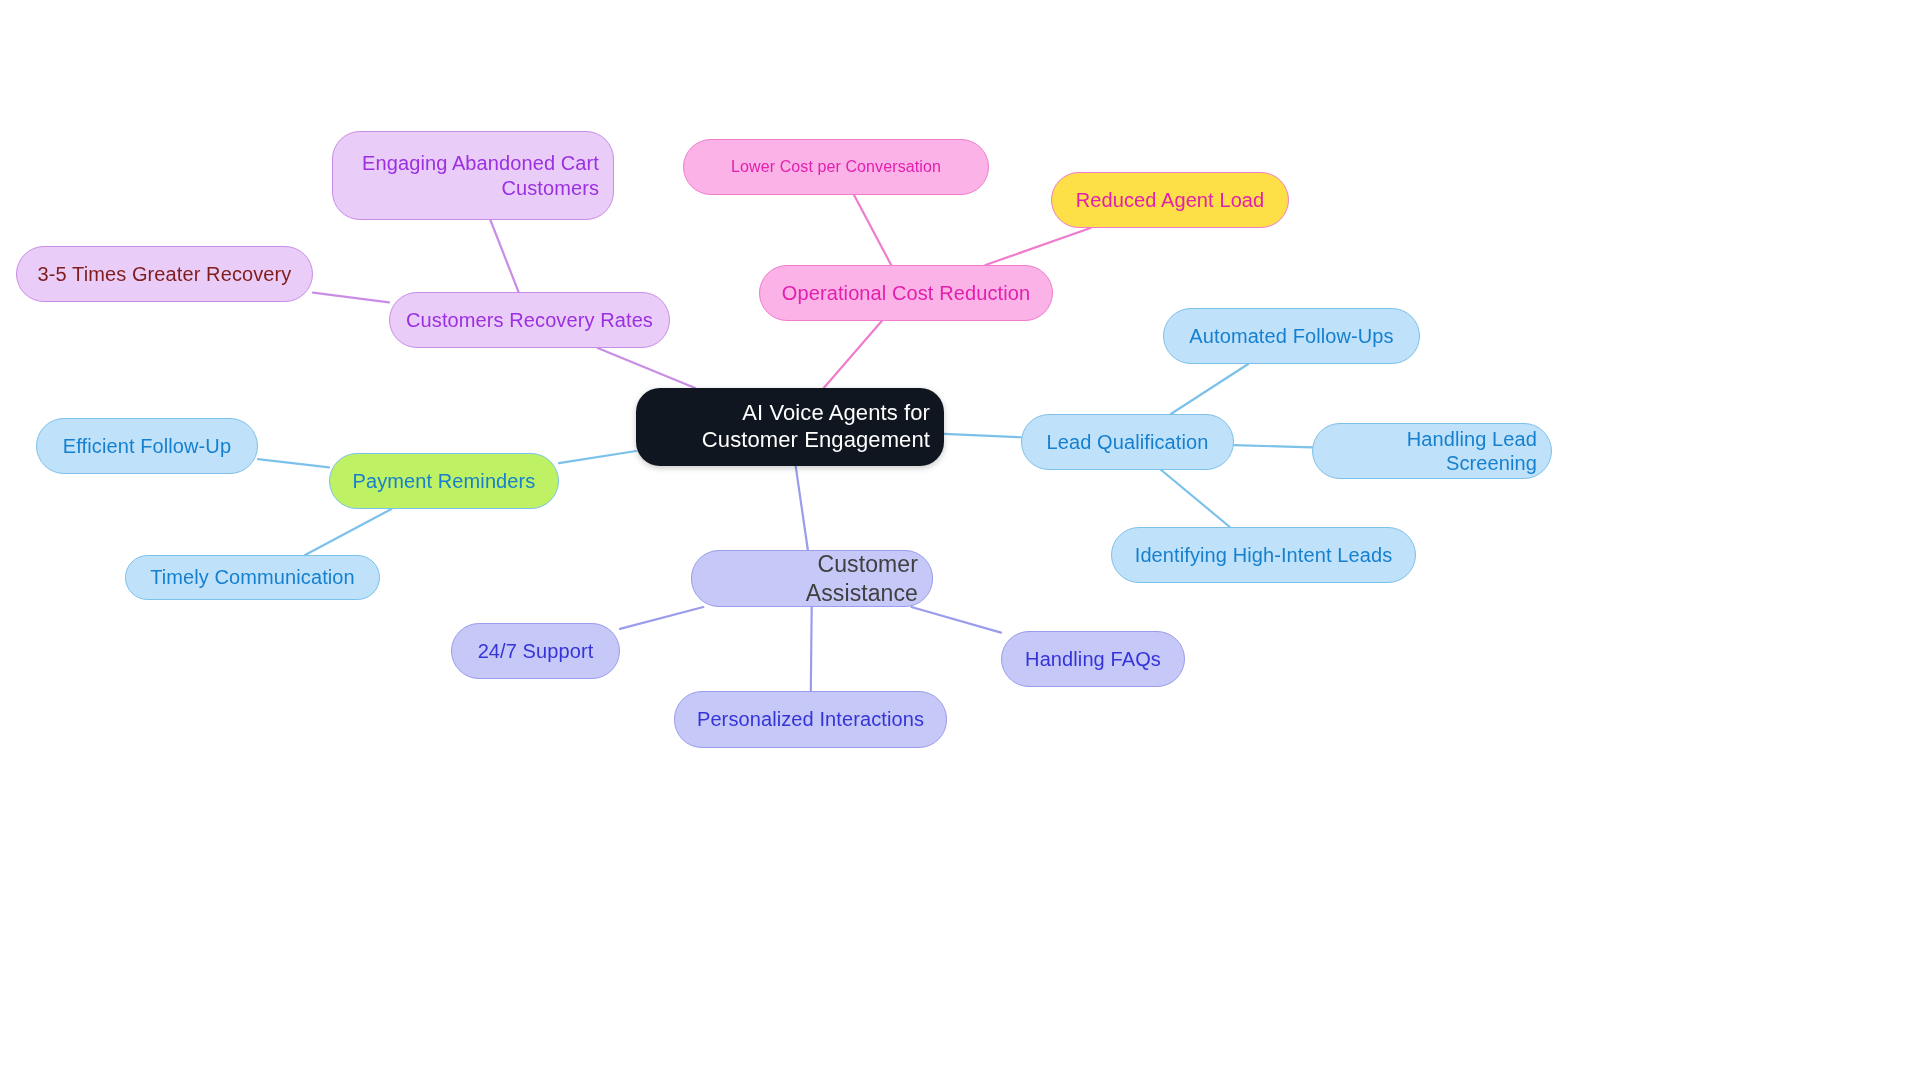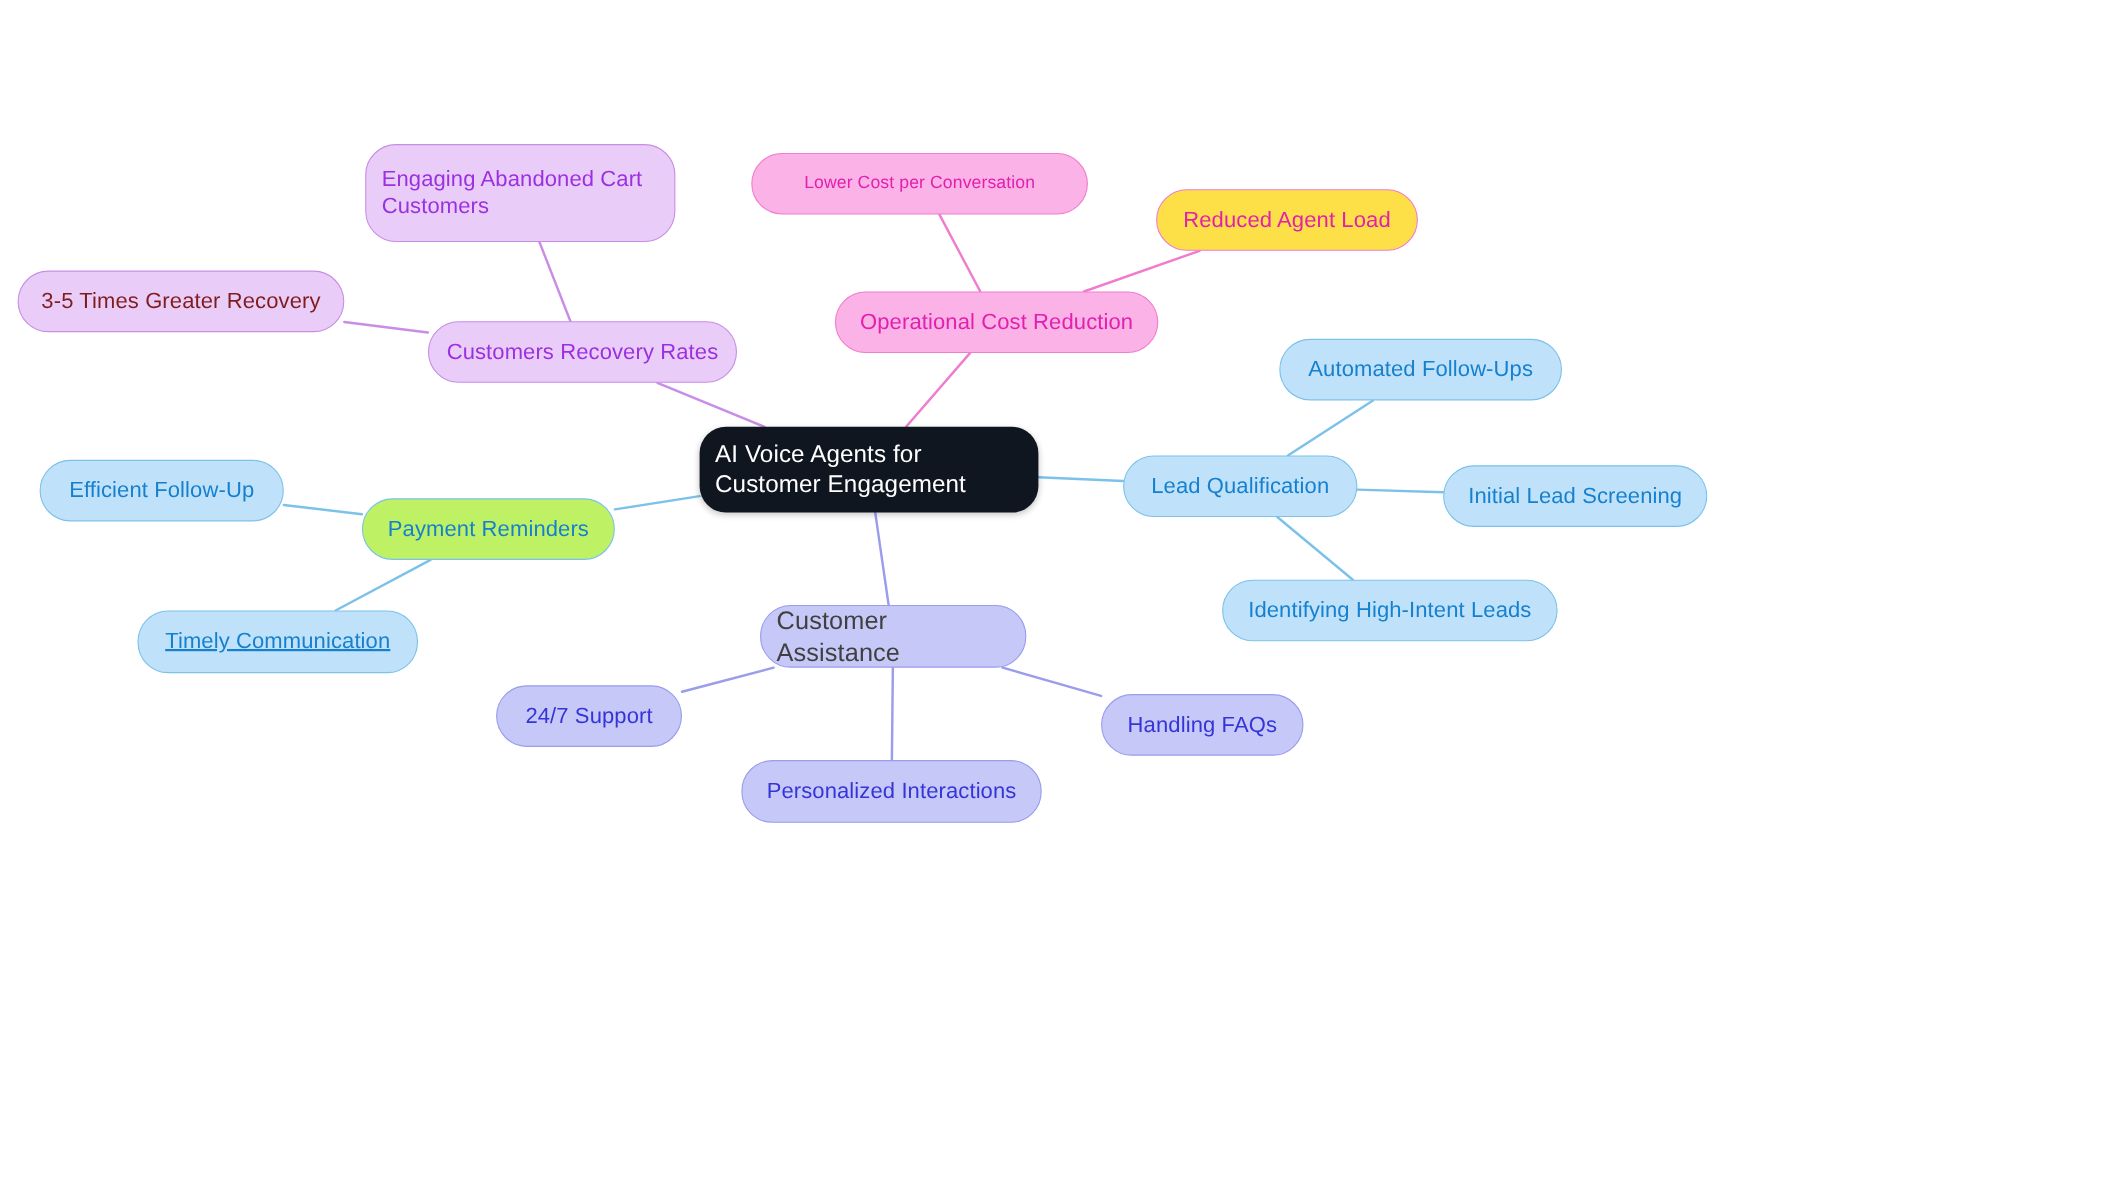--- a/index.html
+++ b/index.html
@@ -22,21 +22,21 @@
     width: 1920px;
     height: 1083px;
     pointer-events: none;
   }
   .node {
     position: absolute;
     box-sizing: border-box;
     display: flex;
     align-items: center;
     justify-content: center;
-    text-align: left;
+    text-align: right;
     border-radius: 28px;
     border-style: solid;
     border-width: 1.5px;
     line-height: 1.22;
     padding: 4px 14px;
     letter-spacing: 0.1px;
   }
   .node.root {
     border-radius: 24px;
     border-width: 0;
@@ -88,21 +88,21 @@
       <div class="node" style="left: 1051px; top: 172px; width: 238px; height: 56px; font-size: 20px; background: #fde047; border-color: rgb(240, 124, 205); color: rgb(226, 31, 174);">
         <span>Reduced Agent Load</span>
       </div>
       <div class="node" style="left: 1021px; top: 414px; width: 213px; height: 56px; font-size: 20px; background: rgb(191, 226, 250); border-color: rgb(124, 193, 234); color: rgb(22, 128, 207);">
         <span>Lead Qualification</span>
       </div>
       <div class="node" style="left: 1163px; top: 308px; width: 257px; height: 56px; font-size: 20px; background: rgb(191, 226, 250); border-color: rgb(124, 193, 234); color: rgb(22, 128, 207);">
         <span>Automated Follow-Ups</span>
       </div>
       <div class="node" style="left: 1312px; top: 423px; width: 240px; height: 56px; font-size: 20px; background: rgb(191, 226, 250); border-color: rgb(124, 193, 234); color: rgb(22, 128, 207);">
-        <span>Initial Lead Screening</span>
+        <span>Handling Lead Screening</span>
       </div>
       <div class="node" style="left: 1111px; top: 527px; width: 305px; height: 56px; font-size: 20px; background: rgb(191, 226, 250); border-color: rgb(124, 193, 234); color: rgb(22, 128, 207);">
         <span>Identifying High-Intent Leads</span>
       </div>
       <div class="node" style="left: 691px; top: 550px; width: 242px; height: 57px; font-size: 23px; background: rgb(198, 200, 247); border-color: rgb(154, 156, 236); color: #404040;">
         <span>Customer Assistance</span>
       </div>
       <div class="node" style="left: 451px; top: 623px; width: 169px; height: 56px; font-size: 20px; background: rgb(198, 200, 247); border-color: rgb(154, 156, 236); color: rgb(52, 52, 216);">
         <span>24/7 Support</span>
       </div>
@@ -111,17 +111,17 @@
       </div>
       <div class="node" style="left: 674px; top: 691px; width: 273px; height: 57px; font-size: 20px; background: rgb(198, 200, 247); border-color: rgb(154, 156, 236); color: rgb(52, 52, 216);">
         <span>Personalized Interactions</span>
       </div>
       <div class="node" style="left: 329px; top: 453px; width: 230px; height: 56px; font-size: 20px; background: #bef264; border-color: rgb(124, 193, 234); color: rgb(22, 128, 207);">
         <span>Payment Reminders</span>
       </div>
       <div class="node" style="left: 36px; top: 418px; width: 222px; height: 56px; font-size: 20px; background: rgb(191, 226, 250); border-color: rgb(124, 193, 234); color: rgb(22, 128, 207);">
         <span>Efficient Follow-Up</span>
       </div>
-      <div class="node" style="left: 125px; top: 555px; width: 255px; height: 57px; font-size: 20px; background: rgb(191, 226, 250); border-color: rgb(124, 193, 234); color: rgb(22, 128, 207); text-decoration: underline;">
+      <div class="node" style="left: 125px; top: 555px; width: 255px; height: 45px; font-size: 20px; background: rgb(191, 226, 250); border-color: rgb(124, 193, 234); color: rgb(22, 128, 207);">
         <span>Timely Communication</span>
       </div>
     </div>
 </div>
 
 </body></html>

